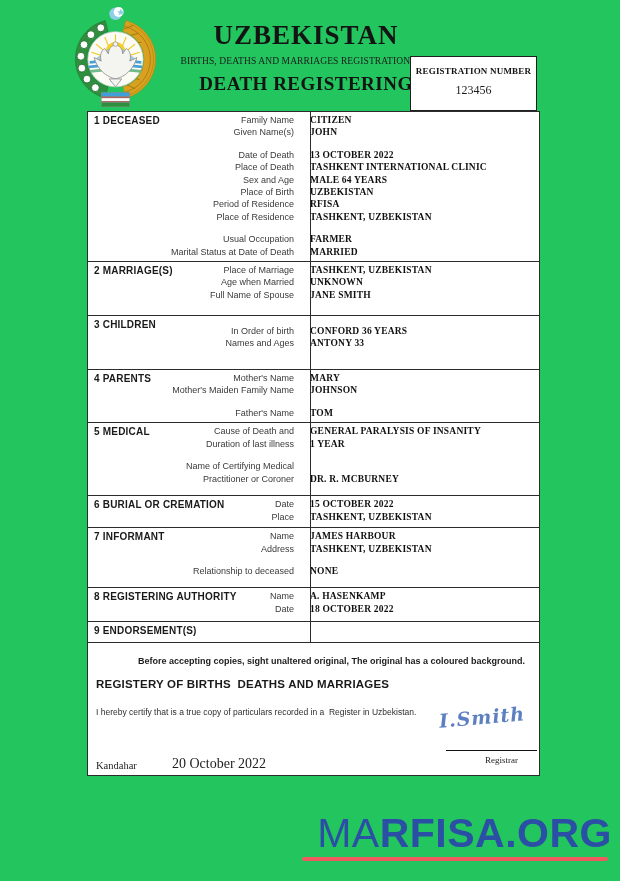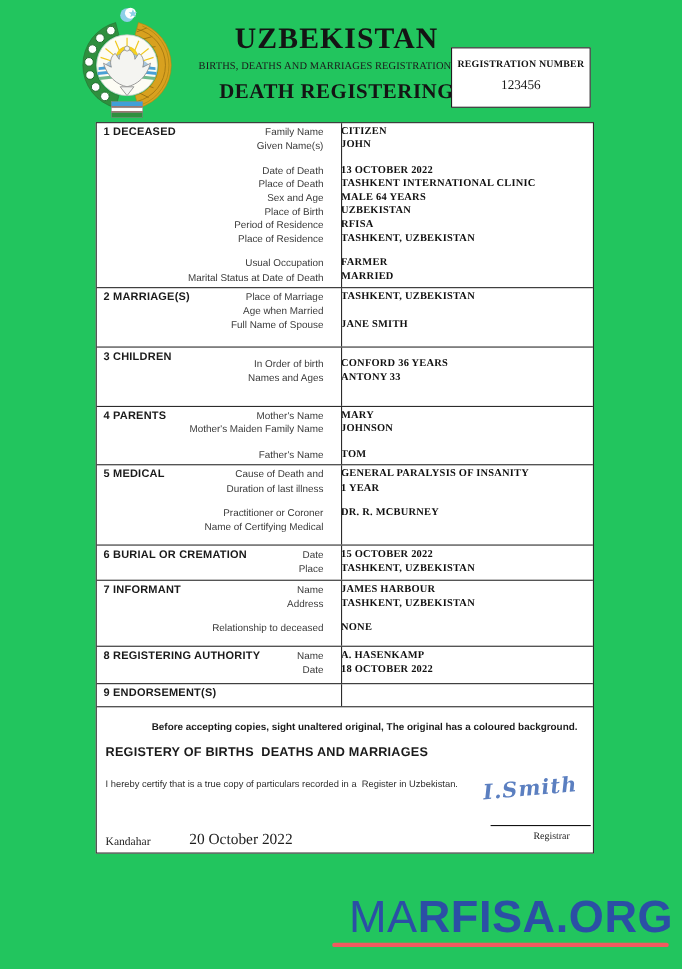--- a/index.html
+++ b/index.html
@@ -17,21 +17,21 @@
   }
   .act-line {
     font-family:"Liberation Serif", serif; font-size:9.5px; color:#1b1b1b;
     margin-top:5px; letter-spacing:0.1px; white-space:nowrap;
   }
   .doc-title {
     font-family:"Liberation Serif", serif; font-weight:700; font-size:19px;
     color:#141414; margin-top:7px; letter-spacing:0.5px;
   }
   .reg-box {
-    position:absolute; left:410px; top:43px; width:127px; height:55px;
+    position:absolute; left:410px; top:56px; width:127px; height:55px;
     border:1.6px solid #1f1f1f; text-align:center; background:#fff;
   }
   .reg-label {
     font-family:"Liberation Serif", serif; font-weight:700; font-size:9px;
     color:#141414; margin-top:9px; letter-spacing:0.2px;
   }
   .reg-number {
     font-family:"Liberation Serif", serif; font-size:12px; color:#1a1a1a; margin-top:7px;
   }
   
@@ -239,20 +239,21 @@
           </div>
         </div>
         <div class="section sec-marriages">
           <div class="section-title">2 MARRIAGE(S)</div>
           <div class="row">
             <div class="lbl">Place of Marriage</div>
             <div class="val">TASHKENT, UZBEKISTAN</div>
           </div>
           <div class="row">
             <div class="lbl">Age when Married</div>
+            <div class="val">UNKNOWN</div>
           </div>
           <div class="row">
             <div class="lbl">Full Name of Spouse</div>
             <div class="val">JANE SMITH</div>
           </div>
         </div>
         <div class="section sec-children">
           <div class="section-title">3 CHILDREN</div>
           <div class="spacer-sm"></div>
           <div class="row">
@@ -285,26 +286,26 @@
           <div class="row">
             <div class="lbl">Cause of Death and</div>
             <div class="val">GENERAL PARALYSIS OF INSANITY</div>
           </div>
           <div class="row">
             <div class="lbl">Duration of last illness</div>
             <div class="val">1 YEAR</div>
           </div>
           <div class="spacer-md"></div>
           <div class="row">
+            <div class="lbl">Name of Certifying Medical</div>
+            <div class="val"></div>
+          </div>
+          <div class="row">
             <div class="lbl">Practitioner or Coroner</div>
             <div class="val">DR. R. MCBURNEY</div>
-          </div>
-          <div class="row">
-            <div class="lbl">Name of Certifying Medical</div>
-            <div class="val"></div>
           </div>
         </div>
         <div class="section sec-burial">
           <div class="section-title">6 BURIAL OR CREMATION</div>
           <div class="row">
             <div class="lbl">Date</div>
             <div class="val">15 OCTOBER 2022</div>
           </div>
           <div class="row">
             <div class="lbl">Place</div>

